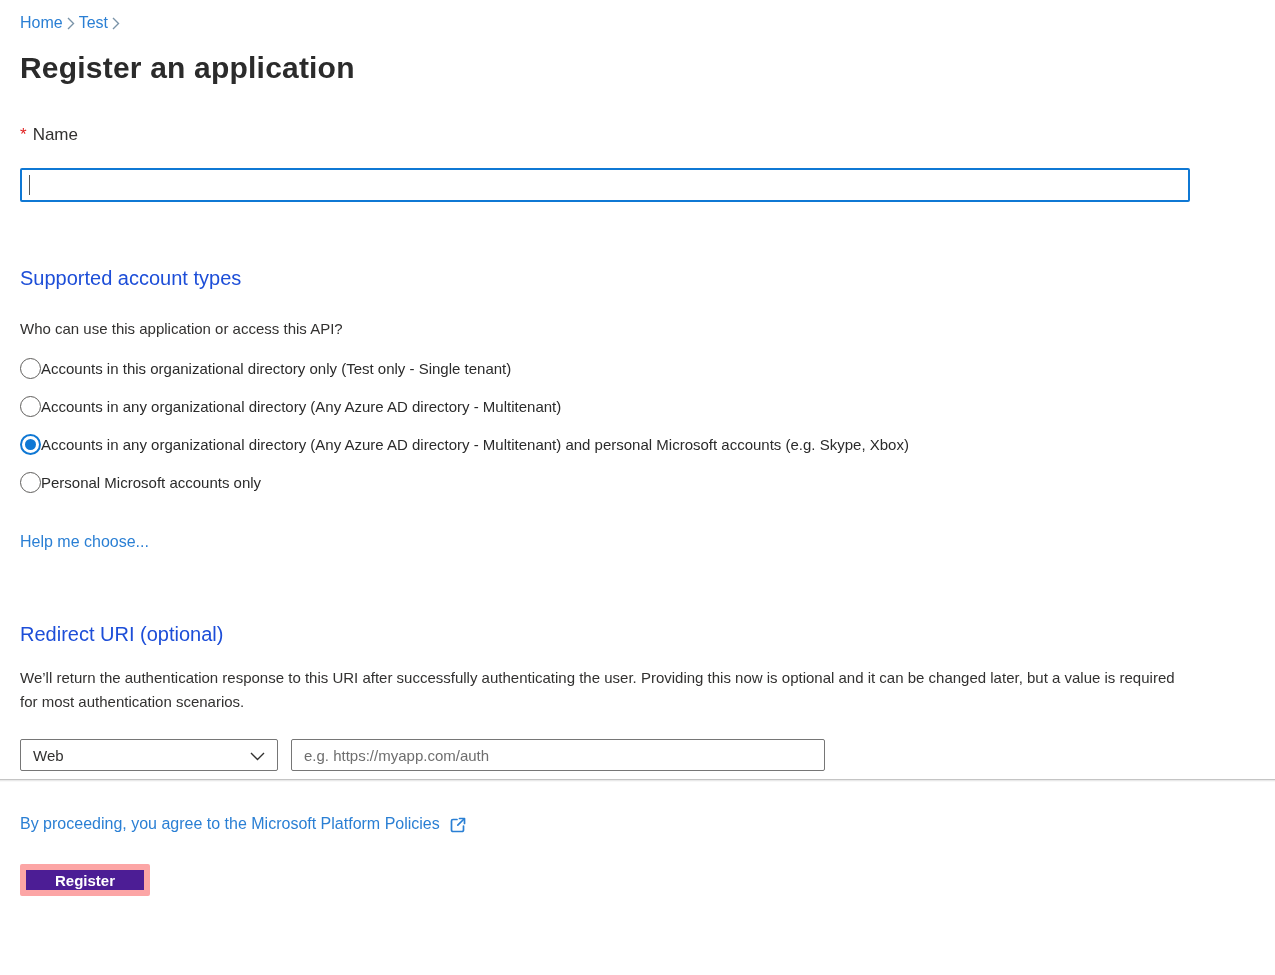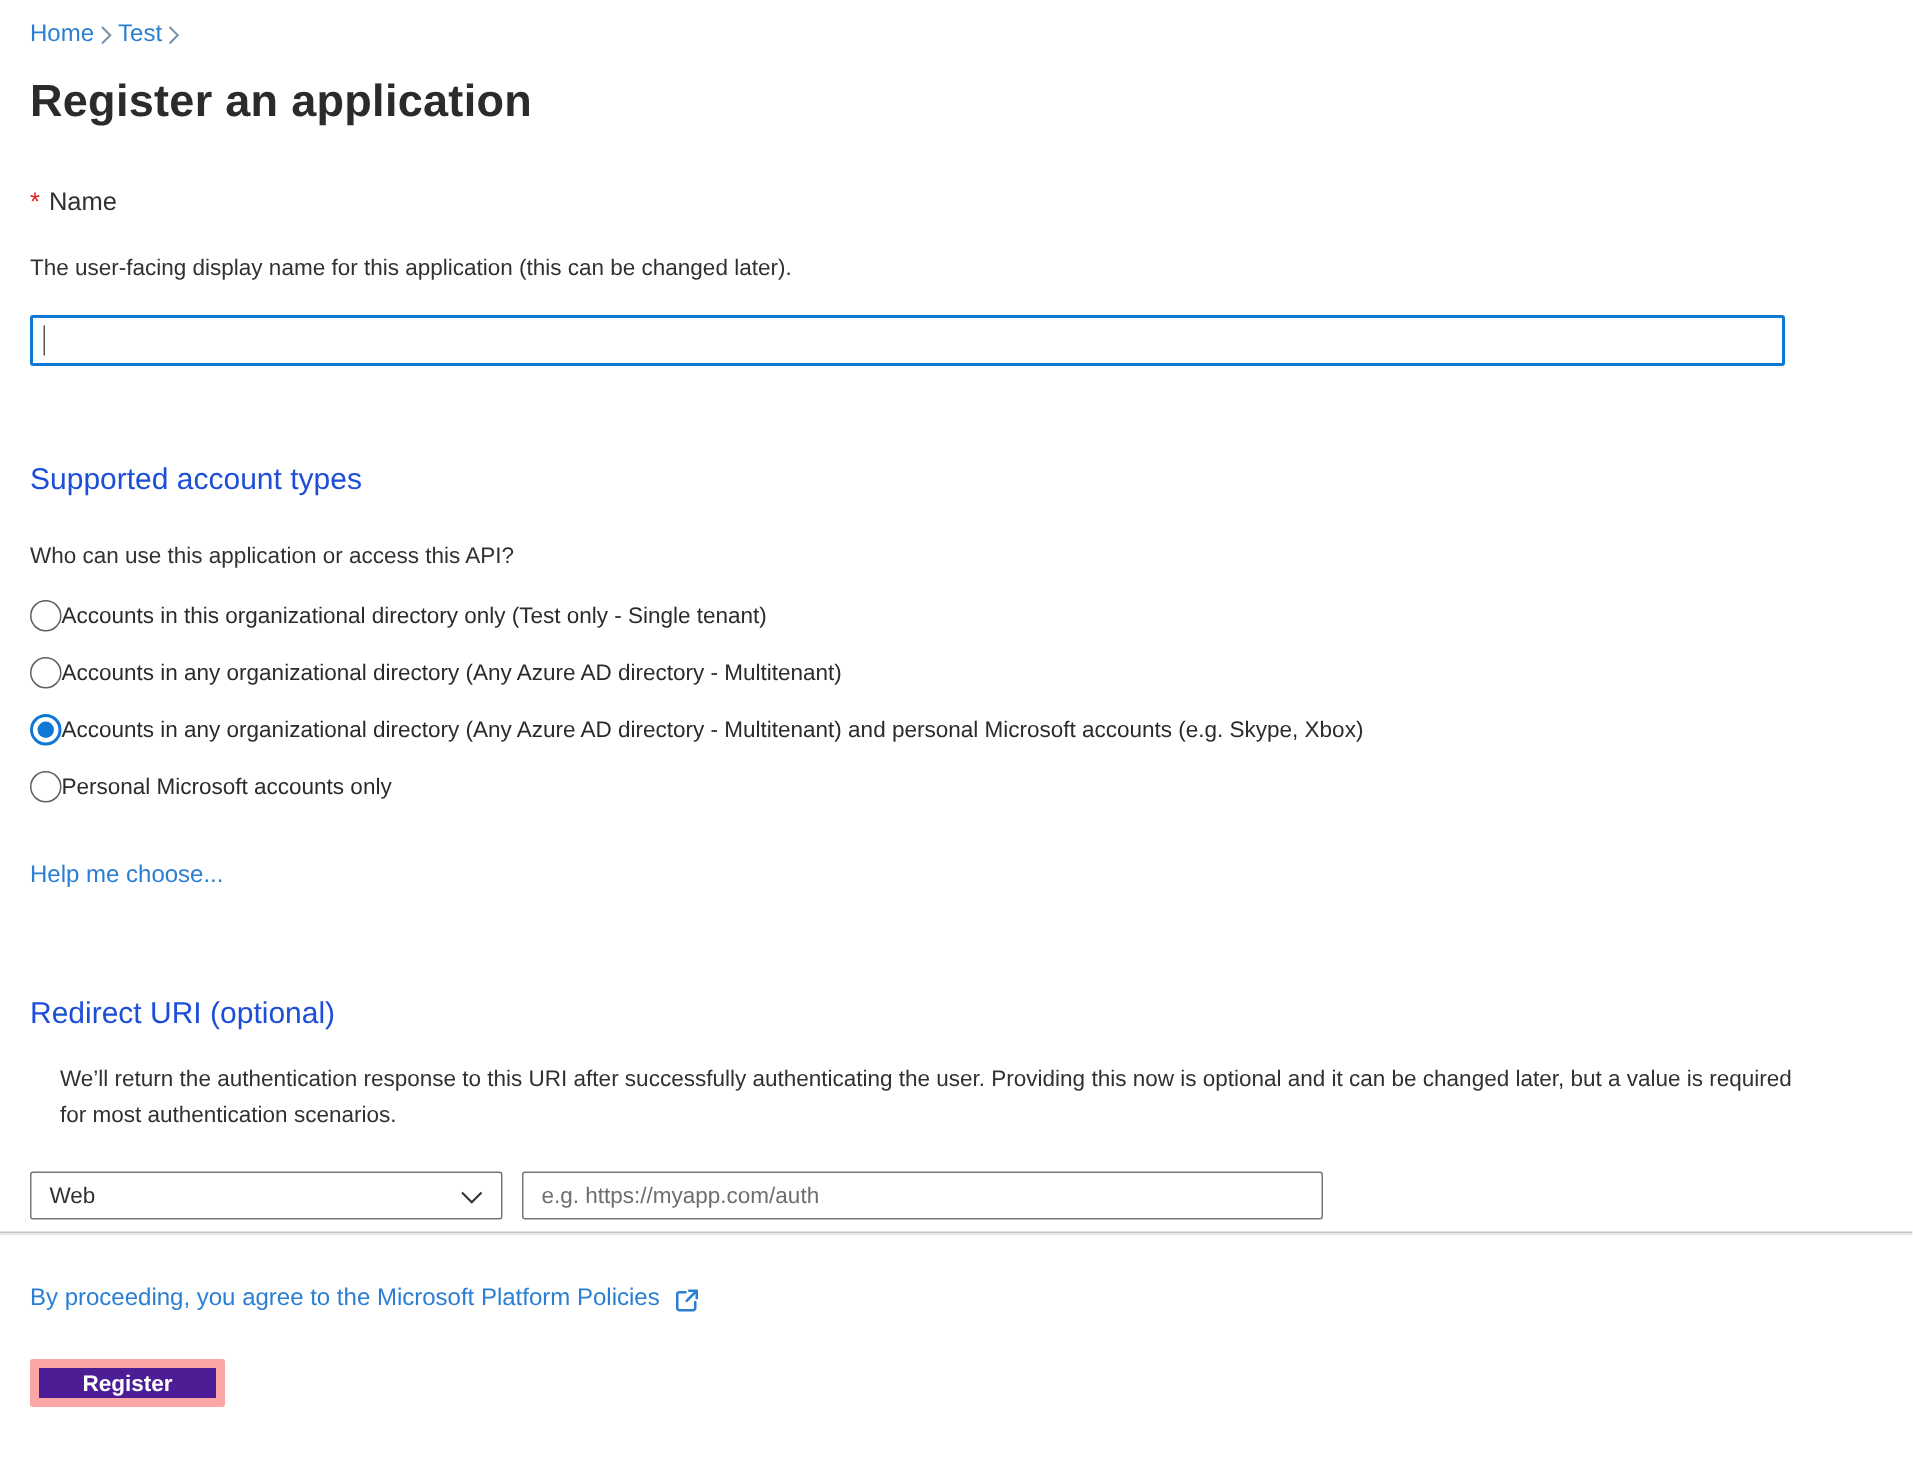--- a/index.html
+++ b/index.html
@@ -72,25 +72,25 @@
 
   .help-link {
     display: inline-block; margin-top: 32px;
     font-size: 16px; color: #2a7fd4; text-decoration: none; cursor: pointer;
   }
 
   
   .heading-redirect { margin-top: 72px; }
   .redirect-desc {
     margin-top: 20px; font-size: 15px; line-height: 24px;
-    max-width: 1155px; color: #323130; margin-left: 20px;
+    max-width: 1155px; color: #323130;
   }
   .uri-controls { margin-top: 25px; display: flex; gap: 13px; align-items: center; }
   .platform-select {
-    width: 315px; height: 32px;
+    width: 258px; height: 32px;
     border: 1px solid #767676; border-radius: 2px;
     display: flex; align-items: center; justify-content: space-between;
     padding: 0 12px; font-size: 15px; cursor: pointer; background: #fff;
   }
   .uri-input {
     width: 534px; height: 32px;
     border: 1px solid #767676; border-radius: 2px;
     padding: 0 12px; font-size: 15px;
     font-family: "Liberation Sans", sans-serif;
     color: #323130; outline: none; background: #fff;
@@ -137,21 +137,20 @@
     </span>
   </nav>
 
   
   <h1 class="page-title">Register an application</h1>
 
   
   <div class="name-label">
     <span class="required-star">*</span><span>Name</span>
   </div>
-  <div class="field-desc">The user-facing display name for this application (this can be changed later).</div>
 
   <div class="name-input-wrap">
     <input class="name-input" type="text" value="" style="">
     <span class="caret"></span>
   </div>
 
   
   <div class="section-heading heading-accounts">Supported account types</div>
   <div class="question">Who can use this application or access this API?</div>
 

